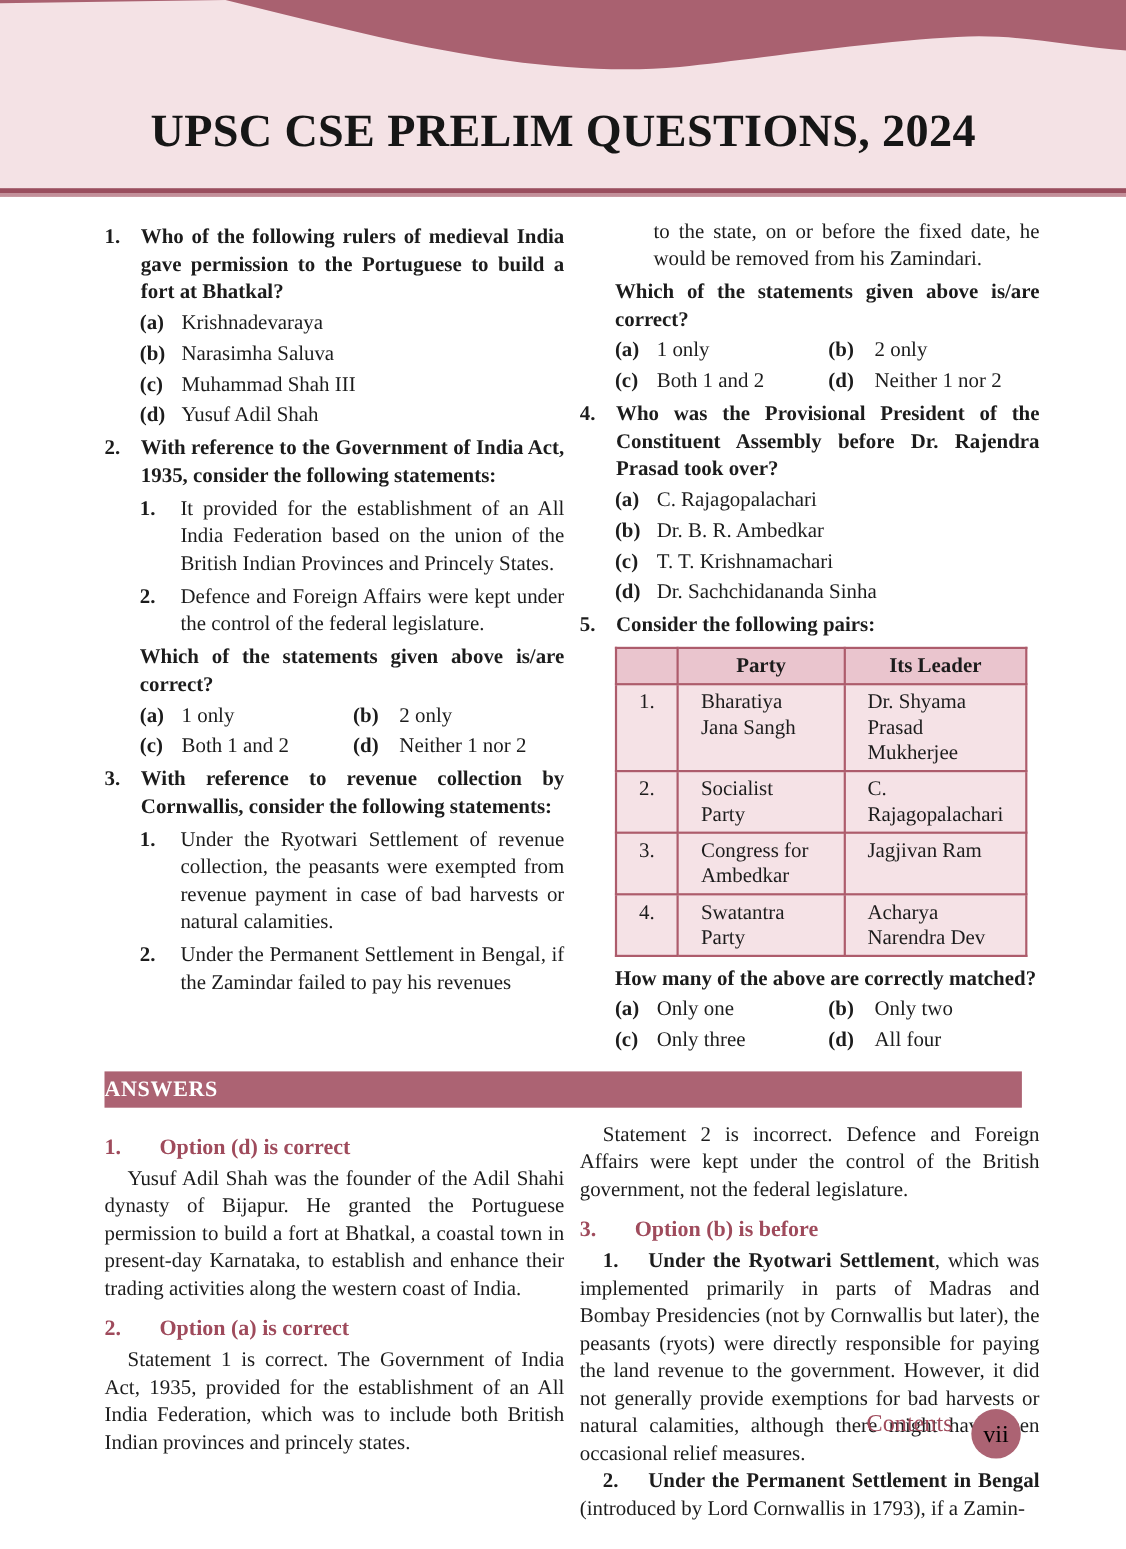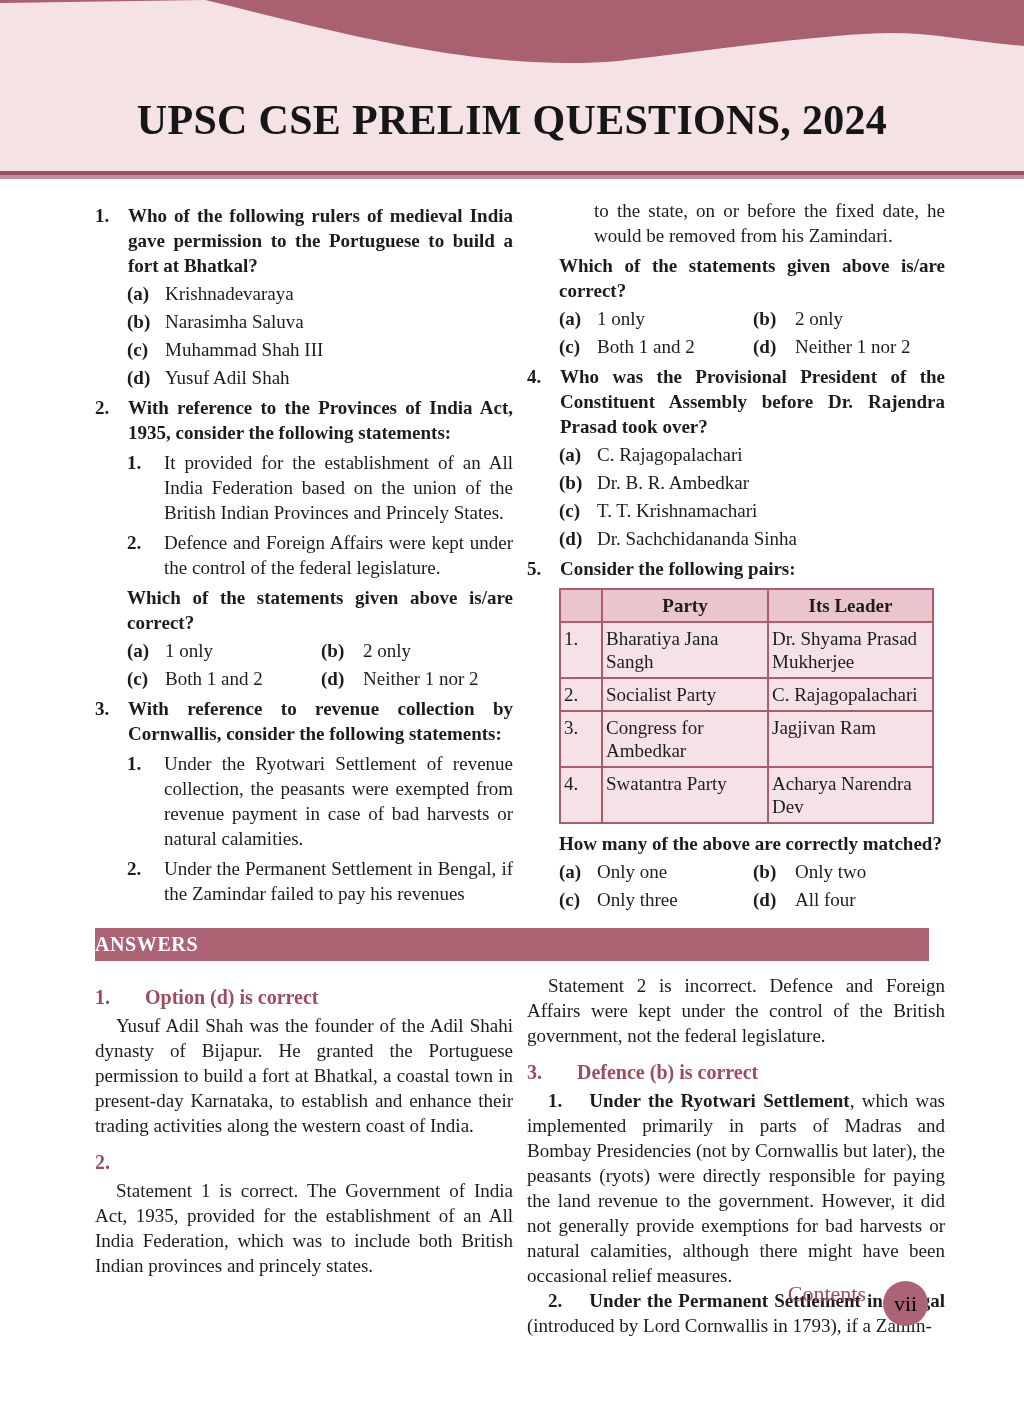--- a/index.html
+++ b/index.html
@@ -36,21 +36,21 @@
   .stmt { display:grid; grid-template-columns:37px 1fr; margin:5px 0 5px 32px; }
   .stmt-num { font-weight:700; }
   .stmt-text { text-align:justify; }
   .cont-para { margin:0 0 0 67px; text-align:justify; }
   .which { margin:5px 0 3px 32px; font-weight:700; text-align:justify; }
   .optrow { display:grid; grid-template-columns:38px 156px 42px auto; margin-left:32px; margin-top:3px; }
   .optrow-full { display:grid; grid-template-columns:38px auto; margin-left:32px; margin-top:3px; }
   .opt-label { font-weight:700; }
 
   .pairs-table { border-collapse:collapse; margin:7px 0 7px 32px; width:375px; font-size:19px; line-height:23px; }
-  .pairs-table th, .pairs-table td { border:2px solid var(--tborder,#ad5c6c); padding:4px 3px; vertical-align:top; }
+  .pairs-table th, .pairs-table td { border:2px solid var(--tborder,#ad5c6c); padding:4px 20px; vertical-align:top; }
   .pairs-table th { background:var(--theadbg,#eac5ce); font-weight:700; text-align:center; }
   .pairs-table td { background:var(--tbodybg,#f5e2e6); text-align:left; }
   .pairs-table .c-num { width:42px; }
   .pairs-table .c-party { width:166px; }
 
   
   .answers-bar {
     margin:16px 95px 0 95px;
     background:var(--bar,#ac6373);
     color:#ffffff; 
@@ -105,21 +105,21 @@
         <span class="opt-label">(c)</span>
         <span>Muhammad Shah III</span>
       </div>
       <div class="optrow-full">
         <span class="opt-label">(d)</span>
         <span>Yusuf Adil Shah</span>
       </div>
 
       <div class="q">
         <span class="q-num">2.</span>
-        <span class="stem">With reference to the Provinces of India Act, 1935, consider the following statements:</span>
+        <span class="stem">With reference to the Government of India Act, 1935, consider the following statements:</span>
       </div>
       <div class="stmt">
         <span class="stmt-num">1.</span>
         <span class="stmt-text">It provided for the establishment of an All India Federation based on the union of the British Indian Provinces and Princely States.</span>
       </div>
       <div class="stmt">
         <span class="stmt-num">2.</span>
         <span class="stmt-text">Defence and Foreign Affairs were kept under the control of the federal legislature.</span>
       </div>
       <div class="which">Which of the statements given above is/are correct?</div>
@@ -249,30 +249,31 @@
 
     <div class="col">
       <div class="ans-h">
         <span>1.</span>
         <span>Option (d) is correct</span>
       </div>
       <p class="ans-p">Yusuf Adil Shah was the founder of the Adil Shahi dynasty of Bijapur. He granted the Portuguese permission to build a fort at Bhatkal, a coastal town in present-day Karnataka, to establish and enhance their trading activities along the western coast of India.</p>
 
       <div class="ans-h">
         <span>2.</span>
+        <span>Option (a) is correct</span>
       </div>
       <p class="ans-p">Statement 1 is correct. The Government of India Act, 1935, provided for the establishment of an All India Federation, which was to include both British Indian provinces and princely states.</p>
     </div>
 
     <div class="col">
       <p class="ans-p">Statement 2 is incorrect. Defence and Foreign Affairs were kept under the control of the British government, not the federal legislature.</p>
 
       <div class="ans-h">
         <span>3.</span>
-        <span>Defence (b) is correct</span>
+        <span>Option (b) is before</span>
       </div>
 
       <p class="ans-p">
         <b class="inline-num">1.</b><span class="num-gap"></span><b class="inline-bold">Under the Ryotwari Settlement</b><span>, which was implemented primarily in parts of Madras and Bombay Presidencies (not by Cornwallis but later), the peasants (ryots) were directly responsible for paying the land revenue to the government. However, it did not generally provide exemptions for bad harvests or natural calamities, although there might have been occasional relief measures.</span>
       </p>
 
       <p class="ans-p">
         <b class="inline-num">2.</b><span class="num-gap"></span><b class="inline-bold">Under the Permanent Settlement in Bengal</b><span> (introduced by Lord Cornwallis in 1793), if a Zamin-</span>
       </p>
     </div>

